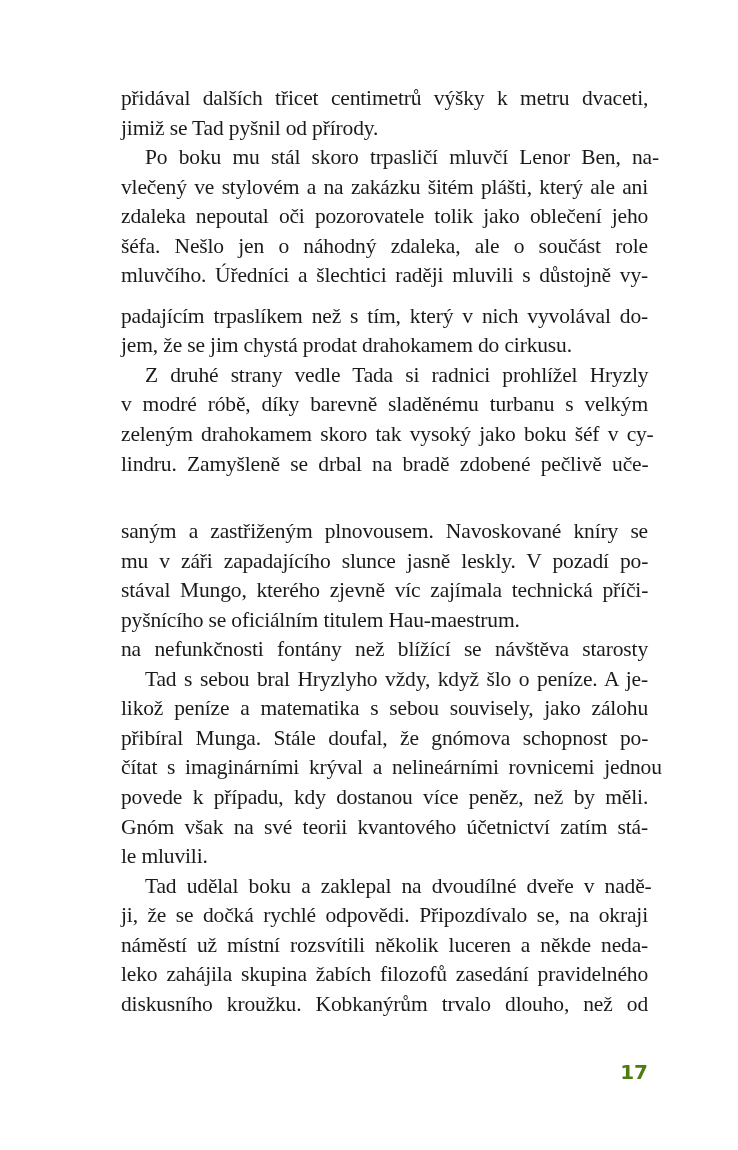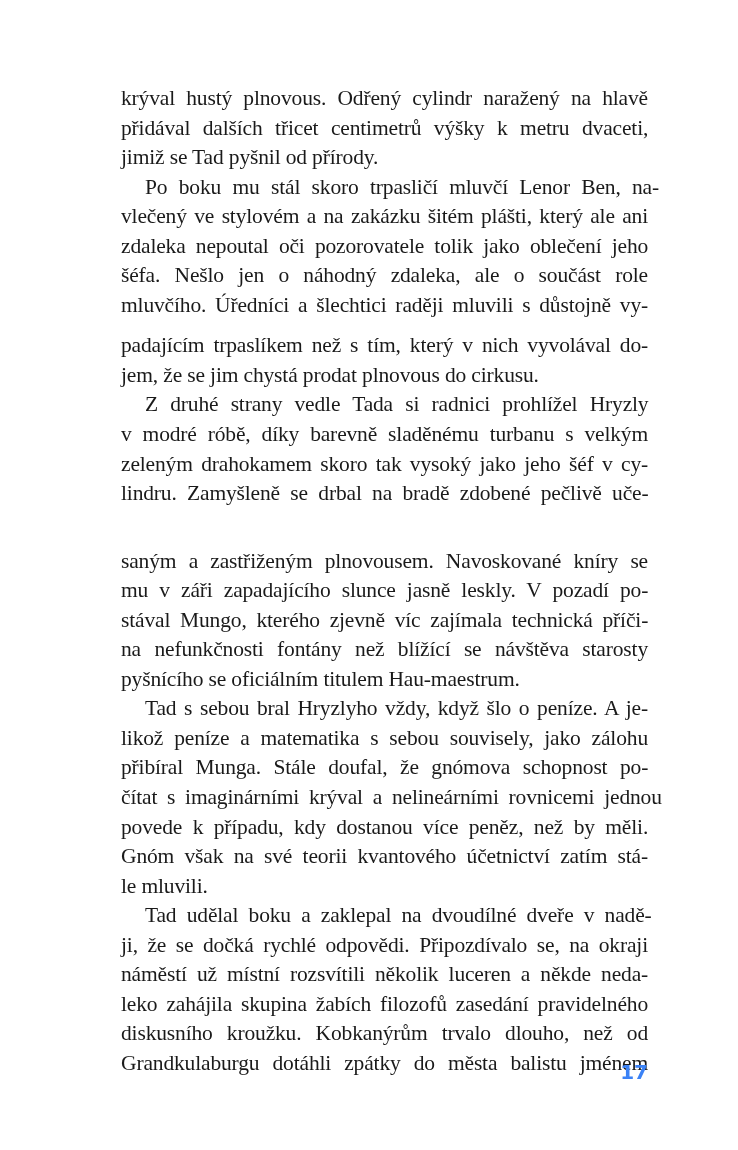--- a/index.html
+++ b/index.html
@@ -15,55 +15,53 @@
     white-space: nowrap;
     text-align: justify;
     text-align-last: justify;
     letter-spacing: -0.15px;
   }
   .line.last { text-align-last: left; }
   .line.indent { padding-left: 24px; }
   .page-number {
     position: absolute; left: 600px; top: 1060px; width: 48px; text-align: right;
     font-family: "DejaVu Sans", "Liberation Sans", sans-serif;
-    font-weight: bold; font-size: 20px; color: #3b82f6;
+    font-weight: bold; font-size: 20px; color: #4d7c0f;
   }
 </style>
 </head>
 <body>
 
 <div class="page">
   <div class="text-block">
-    <div class="line" style="display: block; white-space: nowrap; word-spacing: 6px;">krýval hustý plnovous. Odřený cylindr naražený na hlavě</div>
     <div class="line" style="display: block; white-space: nowrap; word-spacing: 7.28571px;">přidával dalších třicet centimetrů výšky k metru dvaceti,</div>
     <div class="line last">jimiž se Tad pyšnil od přírody.</div>
     <div class="line indent" style="display: block; white-space: nowrap; word-spacing: 6.11111px;">Po boku mu stál skoro trpasličí mluvčí Lenor Ben, na-</div>
     <div class="line" style="display: block; white-space: nowrap; word-spacing: 2.2px;">vlečený ve stylovém a na zakázku šitém plášti, který ale ani</div>
     <div class="line" style="display: block; white-space: nowrap; word-spacing: 5px;">zdaleka nepoutal oči pozorovatele tolik jako oblečení jeho</div>
     <div class="line" style="display: block; white-space: nowrap; word-spacing: 8.66667px;">šéfa. Nešlo jen o náhodný zdaleka, ale o součást role</div>
     <div class="line" style="display: block; white-space: nowrap; word-spacing: 3.625px;">mluvčího. Úředníci a šlechtici raději mluvili s důstojně vy-</div>
     <div class="line" style="display: block; white-space: nowrap; word-spacing: 3.77778px; margin-top: 11px;">padajícím trpaslíkem než s tím, který v nich vyvolával do-</div>
-    <div class="line last">jem, že se jim chystá prodat plnovous do cirkusu.</div>
+    <div class="line last">jem, že se jim chystá prodat drahokamem do cirkusu.</div>
     <div class="line indent" style="display: block; white-space: nowrap; word-spacing: 7px;">Z druhé strany vedle Tada si radnici prohlížel Hryzly</div>
     <div class="line" style="display: block; white-space: nowrap; word-spacing: 5.75px;">v modré róbě, díky barevně sladěnému turbanu s velkým</div>
-    <div class="line" style="display: block; white-space: nowrap; word-spacing: 3.11111px;">zeleným drahokamem skoro tak vysoký jako jeho šéf v cy-</div>
+    <div class="line" style="display: block; white-space: nowrap; word-spacing: 3.11111px;">zeleným drahokamem skoro tak vysoký jako boku šéf v cy-</div>
     <div class="line" style="display: block; white-space: nowrap; word-spacing: 5.125px;">lindru. Zamyšleně se drbal na bradě zdobené pečlivě uče-</div>
     <div class="line" style="display: block; white-space: nowrap; word-spacing: 7px; margin-top: 38px;">saným a zastřiženým plnovousem. Navoskované kníry se</div>
     <div class="line" style="display: block; white-space: nowrap; word-spacing: 5.88889px;">mu v záři zapadajícího slunce jasně leskly. V pozadí po-</div>
     <div class="line" style="display: block; white-space: nowrap; word-spacing: 4.57143px;">stával Mungo, kterého zjevně víc zajímala technická příči-</div>
+    <div class="line last">pyšnícího se oficiálním titulem Hau-maestrum.</div>
     <div class="line" style="display: block; white-space: nowrap; word-spacing: 8.14286px;">na nefunkčnosti fontány než blížící se návštěva starosty</div>
-    <div class="line last">pyšnícího se oficiálním titulem Hau-maestrum.</div>
     <div class="line indent" style="display: block; white-space: nowrap; word-spacing: 2.36364px;">Tad s sebou bral Hryzlyho vždy, když šlo o peníze. A je-</div>
     <div class="line" style="display: block; white-space: nowrap; word-spacing: 5.625px;">likož peníze a matematika s sebou souvisely, jako zálohu</div>
     <div class="line" style="display: block; white-space: nowrap; word-spacing: 7.28571px;">přibíral Munga. Stále doufal, že gnómova schopnost po-</div>
     <div class="line" style="display: block; white-space: nowrap; word-spacing: 4.57143px;">čítat s imaginárními krýval a nelineárními rovnicemi jednou</div>
     <div class="line" style="display: block; white-space: nowrap; word-spacing: 5.22222px;">povede k případu, kdy dostanou více peněz, než by měli.</div>
     <div class="line" style="display: block; white-space: nowrap; word-spacing: 5.125px;">Gnóm však na své teorii kvantového účetnictví zatím stá-</div>
     <div class="line last">le mluvili.</div>
     <div class="line indent" style="display: block; white-space: nowrap; word-spacing: 5px;">Tad udělal boku a zaklepal na dvoudílné dveře v nadě-</div>
     <div class="line" style="display: block; white-space: nowrap; word-spacing: 4.33333px;">ji, že se dočká rychlé odpovědi. Připozdívalo se, na okraji</div>
     <div class="line" style="display: block; white-space: nowrap; word-spacing: 4.875px;">náměstí už místní rozsvítili několik luceren a někde neda-</div>
     <div class="line" style="display: block; white-space: nowrap; word-spacing: 3.66667px;">leko zahájila skupina žabích filozofů zasedání pravidelného</div>
     <div class="line" style="display: block; white-space: nowrap; word-spacing: 8.83333px;">diskusního kroužku. Kobkanýrům trvalo dlouho, než od</div>
-    <div class="line" style="display: block; white-space: nowrap; word-spacing: 7.83333px;">Grandkulaburgu dotáhli zpátky do města balistu jménem</div>
   </div>
   <div class="page-number">17</div>
 </div>
 
 </body></html>

